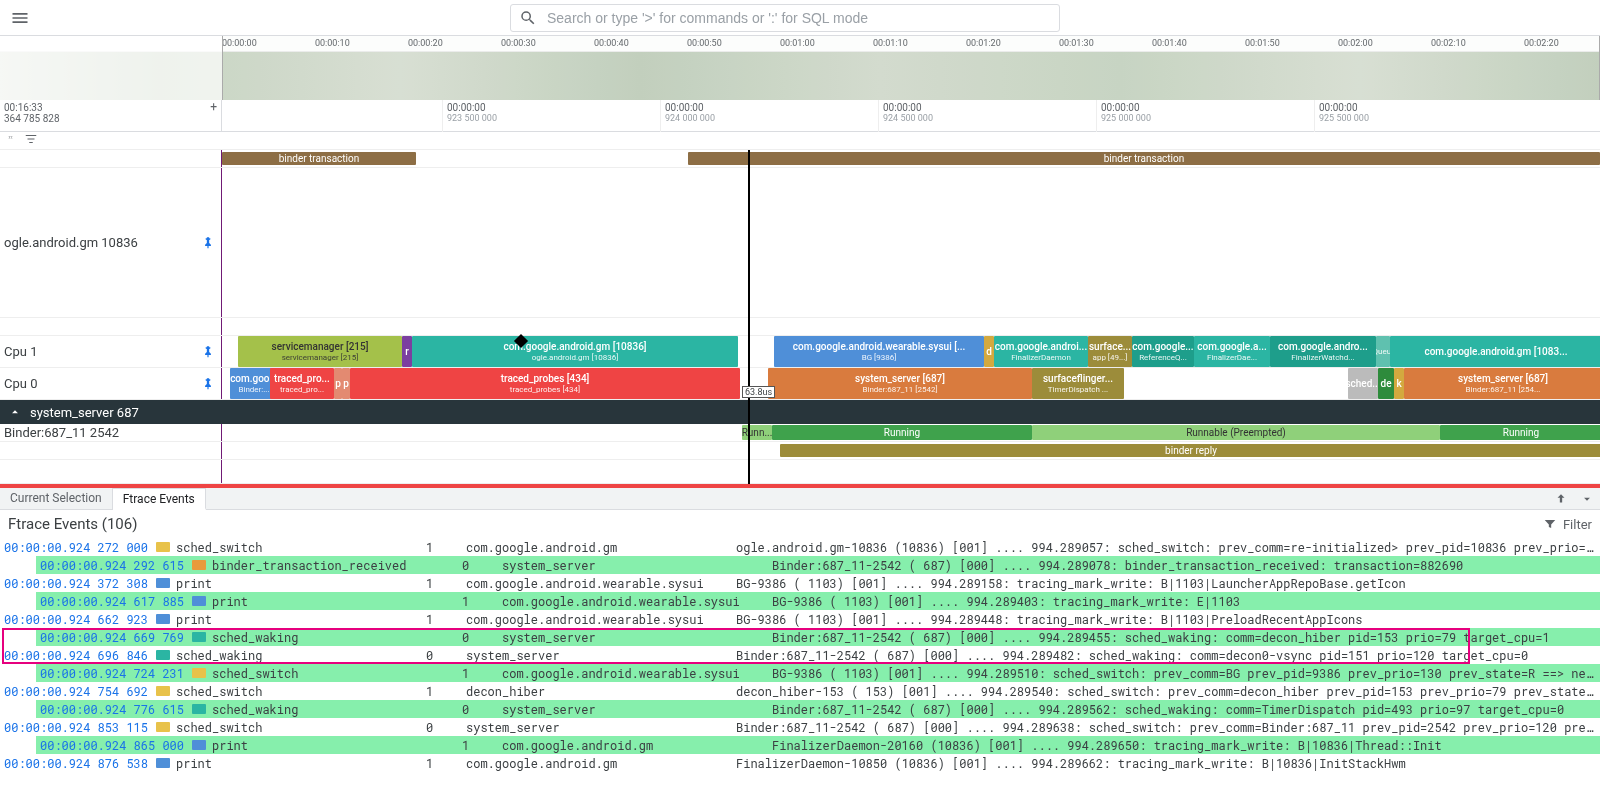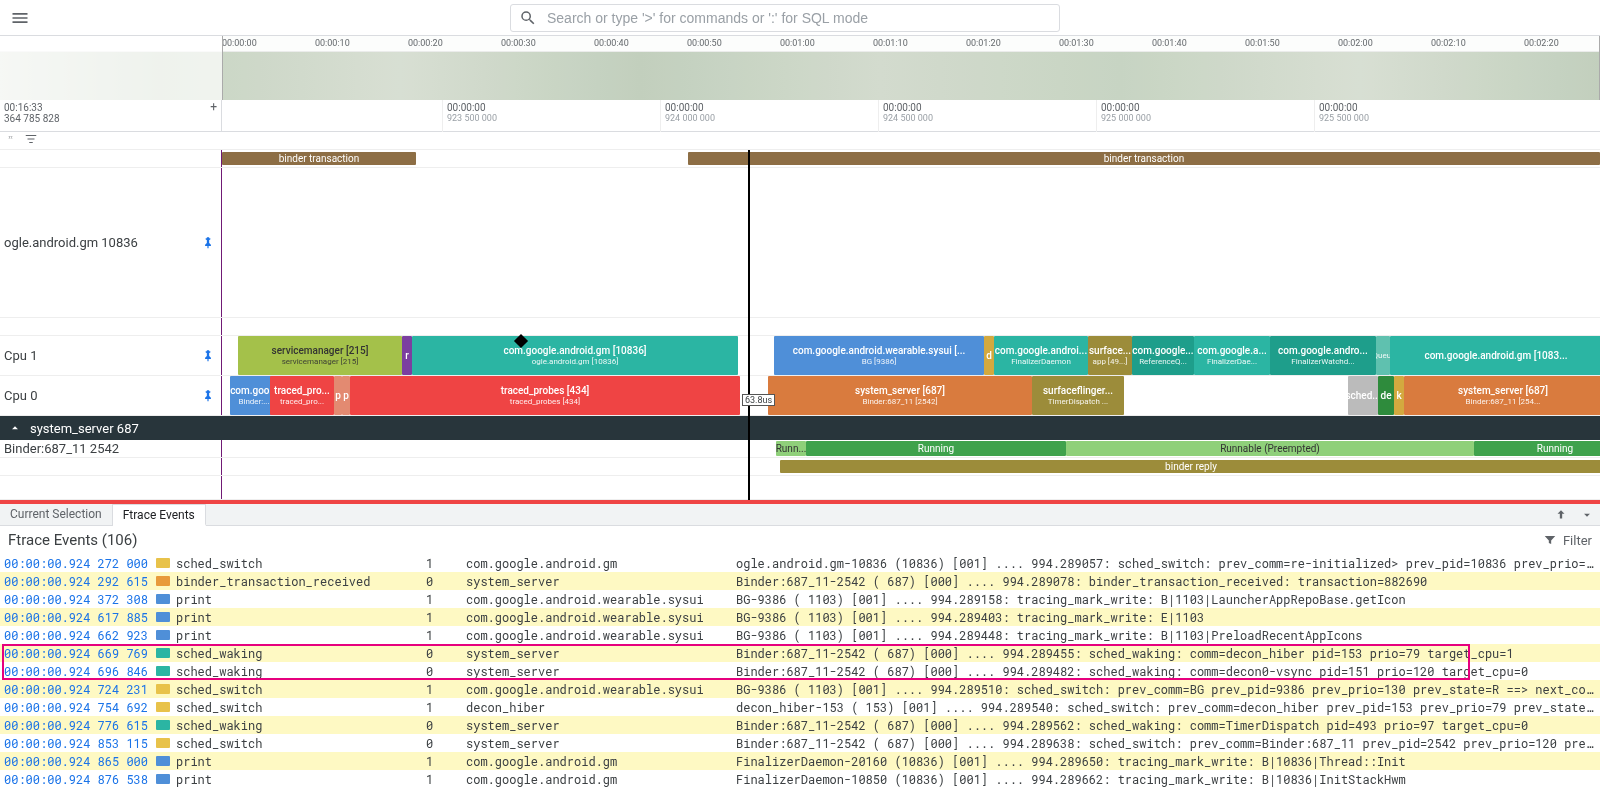--- a/index.html
+++ b/index.html
@@ -33,50 +33,50 @@
   .tracks { position: relative; }
   .trackrow { display:flex; border-bottom:1px solid #eee; position:relative;}
   .trackrow .tracklabel { width:222px; display:flex; align-items:center; justify-content:space-between; padding:0 6px 0 4px; font-size:13px; color:#3c4043; border-right:1px solid #701a75; background:#fff;}
   .trackrow .tracklabel .pin { width:14px;height:14px; fill:#1a73e8;}
   .trackrow .lane { flex:1; position:relative; height:100%;}
   .slice { position:absolute; top:2px; bottom:2px; border-radius:1px; display:flex; flex-direction:column; align-items:center; justify-content:center; overflow:hidden; font-size:10px; color:#fff; white-space:nowrap; }
 
   .row-binder1 { height:18px;}
   .row-spacer { height:150px;}
   .row-collapse { height:18px;}
-  .row-cpu { height:40px;}
+  .row-cpu { height:32px;}
   .row-cpu .slice { top:0; bottom:0; padding:0 2px; line-height:11px; font-size:10px;}
   .row-cpu .slice .t1{font-weight:500;}
   .row-cpu .slice .t2{font-size:8px;opacity:.9;}
 
   .group-hdr { height:24px; background:#28353b; color:#fff; display:flex; align-items:center; padding-left:8px; font-size:13px;}
   .group-hdr svg{width:14px;height:14px;fill:#fff;margin-right:8px;}
 
-  .row-thread { height:18px;gap:34px;}
+  .row-thread { height:18px;}
   .row-thread .slice { top:1px; bottom:1px; font-size:10px;}
   .row-reply { height:18px;}
 
   .cursor { position:absolute; top:0; bottom:0; width:2px; background:#000; left:748px; z-index:5;}
   .measure { position:absolute; left:748px; top:361px; font-size:9px; background:#fff; border:1px solid #aaa; padding:0 2px; z-index:6;}
 
   .panel { position:relative; border-top:4px solid #ef4444; }
   .tabs { display:flex; height:22px; border-bottom:1px solid #dadce0; background:#f1f3f4;}
   .tabs .tab { padding:3px 10px; font-size:12px; border-right:1px solid #dadce0; cursor:pointer; color:#5f6368;}
   .tabs .tab.active { background:#fff; color:#202124; border-bottom:2px solid #fff; margin-bottom:-1px; border-top:1px solid #dadce0;}
   .tabs .spacer{flex:1;}
   .tabs .ticon{display:flex;align-items:center;padding:0 6px;cursor:pointer;}
   .tabs .ticon svg{width:14px;height:14px;fill:#5f6368;}
 
   .panel-hdr { display:flex; align-items:center; justify-content:space-between; height:28px; padding:0 8px; font-size:15px;}
   .panel-hdr .filter{display:flex;align-items:center;gap:6px;font-size:13px;color:#5f6368;cursor:pointer;}
   .panel-hdr .filter svg{width:14px;height:14px;fill:#5f6368;}
 
   .table { font-family: "Roboto Mono","Menlo","Consolas",monospace; font-size:12px; }
   .trow { display:flex; height:18px; align-items:center; padding:0 4px; white-space:nowrap; overflow:hidden;}
-  .trow.alt { background:#fef9c3;}
+  .trow.alt { background:#86efac;margin-left:36px;}
   .hlbox { position:absolute; border:2px solid #e6007e; pointer-events:none; z-index:3;}
   .tcell { overflow:hidden; text-overflow:ellipsis; }
   .c-ts { width:152px; color:#1a73e8;}
   .c-sw { width:14px; height:10px; border-radius:1px; margin-right:6px;}
   .c-ev { width:250px;}
   .c-cpu{ width:40px;}
   .c-proc{ width:270px;}
   .c-msg { flex:1;}
 
   

